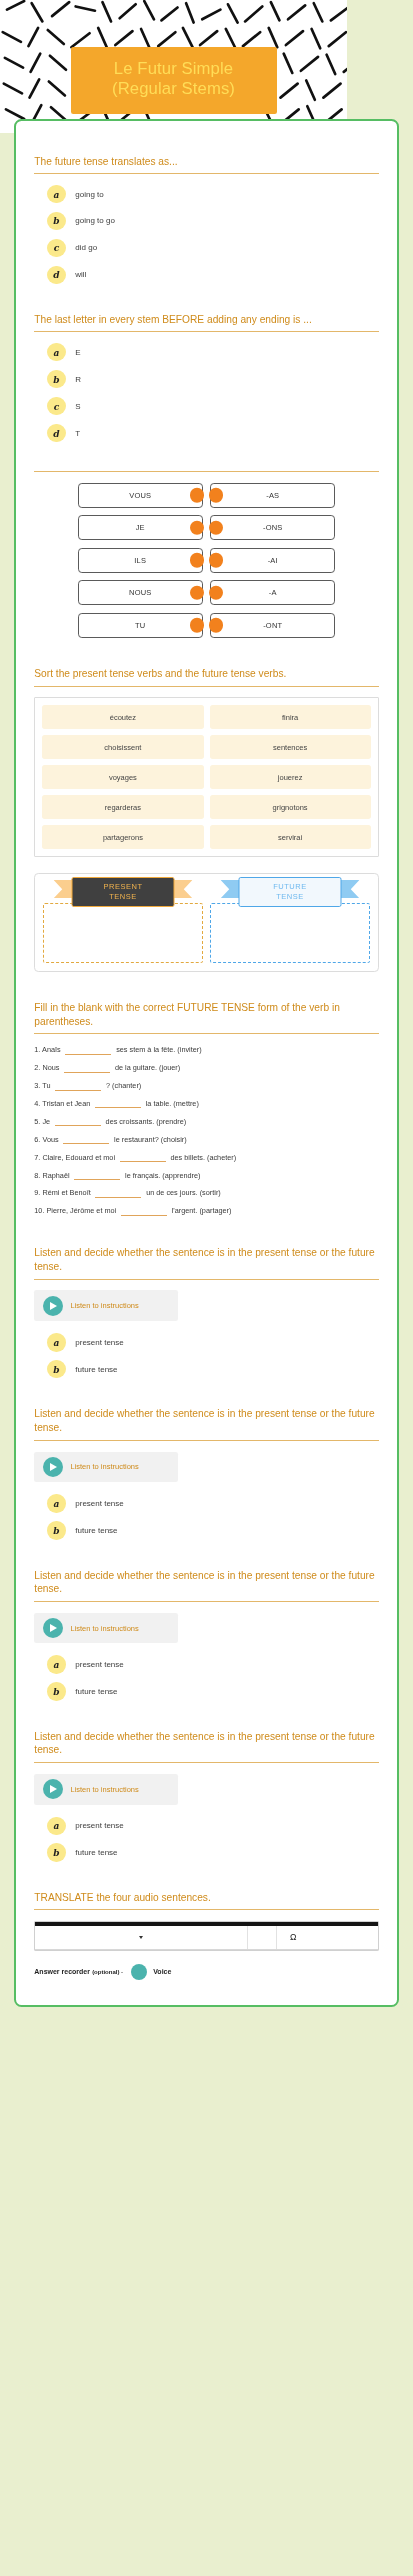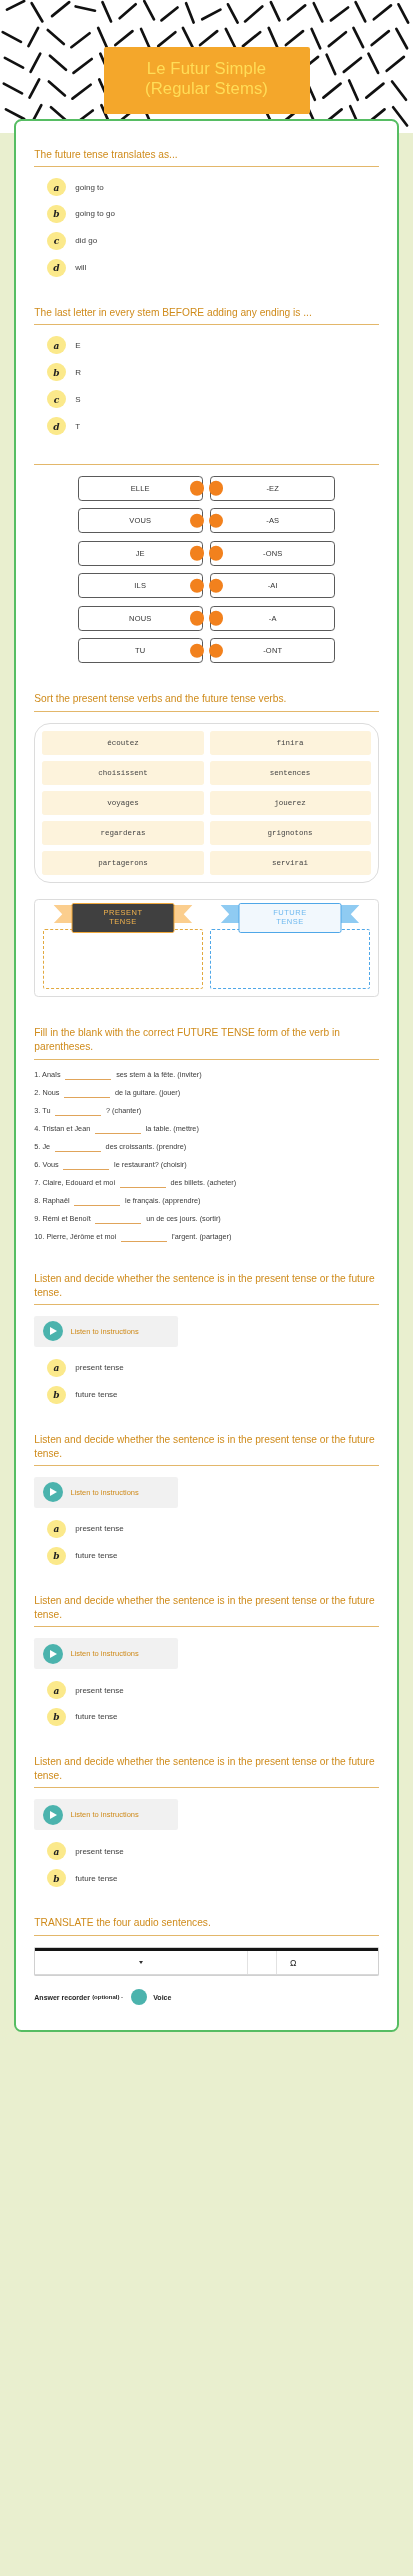--- a/index.html
+++ b/index.html
@@ -12,21 +12,21 @@
     width: 413px;
     min-height: 2576px;
     position: relative;
     background: #e9efcf;
     overflow: hidden;
   }
 
   
   .hero {
     position: relative;
-    width: 413px;
+    width: 347px;
     height: 133px;
     background: #ffffff;
     overflow: hidden;
   }
   .hero svg { position: absolute; inset: 0; }
   .title-card {
     position: absolute;
     left: 50%;
     transform: translateX(-50%);
     top: 47px;
@@ -48,21 +48,21 @@
   
   .green-wrap {
     position: relative;
     margin: 9px auto;
     width: 385px;
     background: #ffffff;
     border: 2.2px solid #56bd63;
     border-radius: 7.5px;
     margin-top: -14px;
     z-index: 2;
-    padding: 5px 0 14px 0;
+    padding: 12px 0 14px 0;
   }
   .green-wrap::before {
     content: "";
     position: absolute;
     left: -2.2px; right: -2.2px; top: -2.2px;
     height: 3.2px;
     background: #ffffff;
     display: none;
   }
   .inner {
@@ -138,24 +138,23 @@
     background: #f2811d;
     top: 50%;
     transform: translateY(-50%);
   }
   .knob.right { right: -2.7px; }
   .knob.left { left: -2.7px; }
 
   
   .sort-panel {
     border: 0.5px solid #dcdcdc;
-    border-radius: 16px;
+    border-radius: 1px;
     padding: 7px;
     background: #fff;
-    font-family: Liberation Mono, monospace;
   }
   .sort-grid {
     display: grid;
     grid-template-columns: 1fr 1fr;
     gap: 6px;
   }
   .tile {
     background: #fdf3dc;
     border-radius: 2.7px;
     height: 24px;
@@ -460,30 +459,20 @@
           <div class="mc-bubble">d</div>
           <div class="mc-label">T</div>
         </div>
       </div>
 
       <div class="q">
         <div class="q-rule"></div>
 
         <div class="match-row">
           <div class="match-box">
-            <span>ELLE</span>
-            <span class="knob right"></span>
-          </div>
-          <div class="match-box">
-            <span class="knob left"></span>
-            <span>-EZ</span>
-          </div>
-        </div>
-        <div class="match-row">
-          <div class="match-box">
             <span>VOUS</span>
             <span class="knob right"></span>
           </div>
           <div class="match-box">
             <span class="knob left"></span>
             <span>-AS</span>
           </div>
         </div>
         <div class="match-row">
           <div class="match-box">

